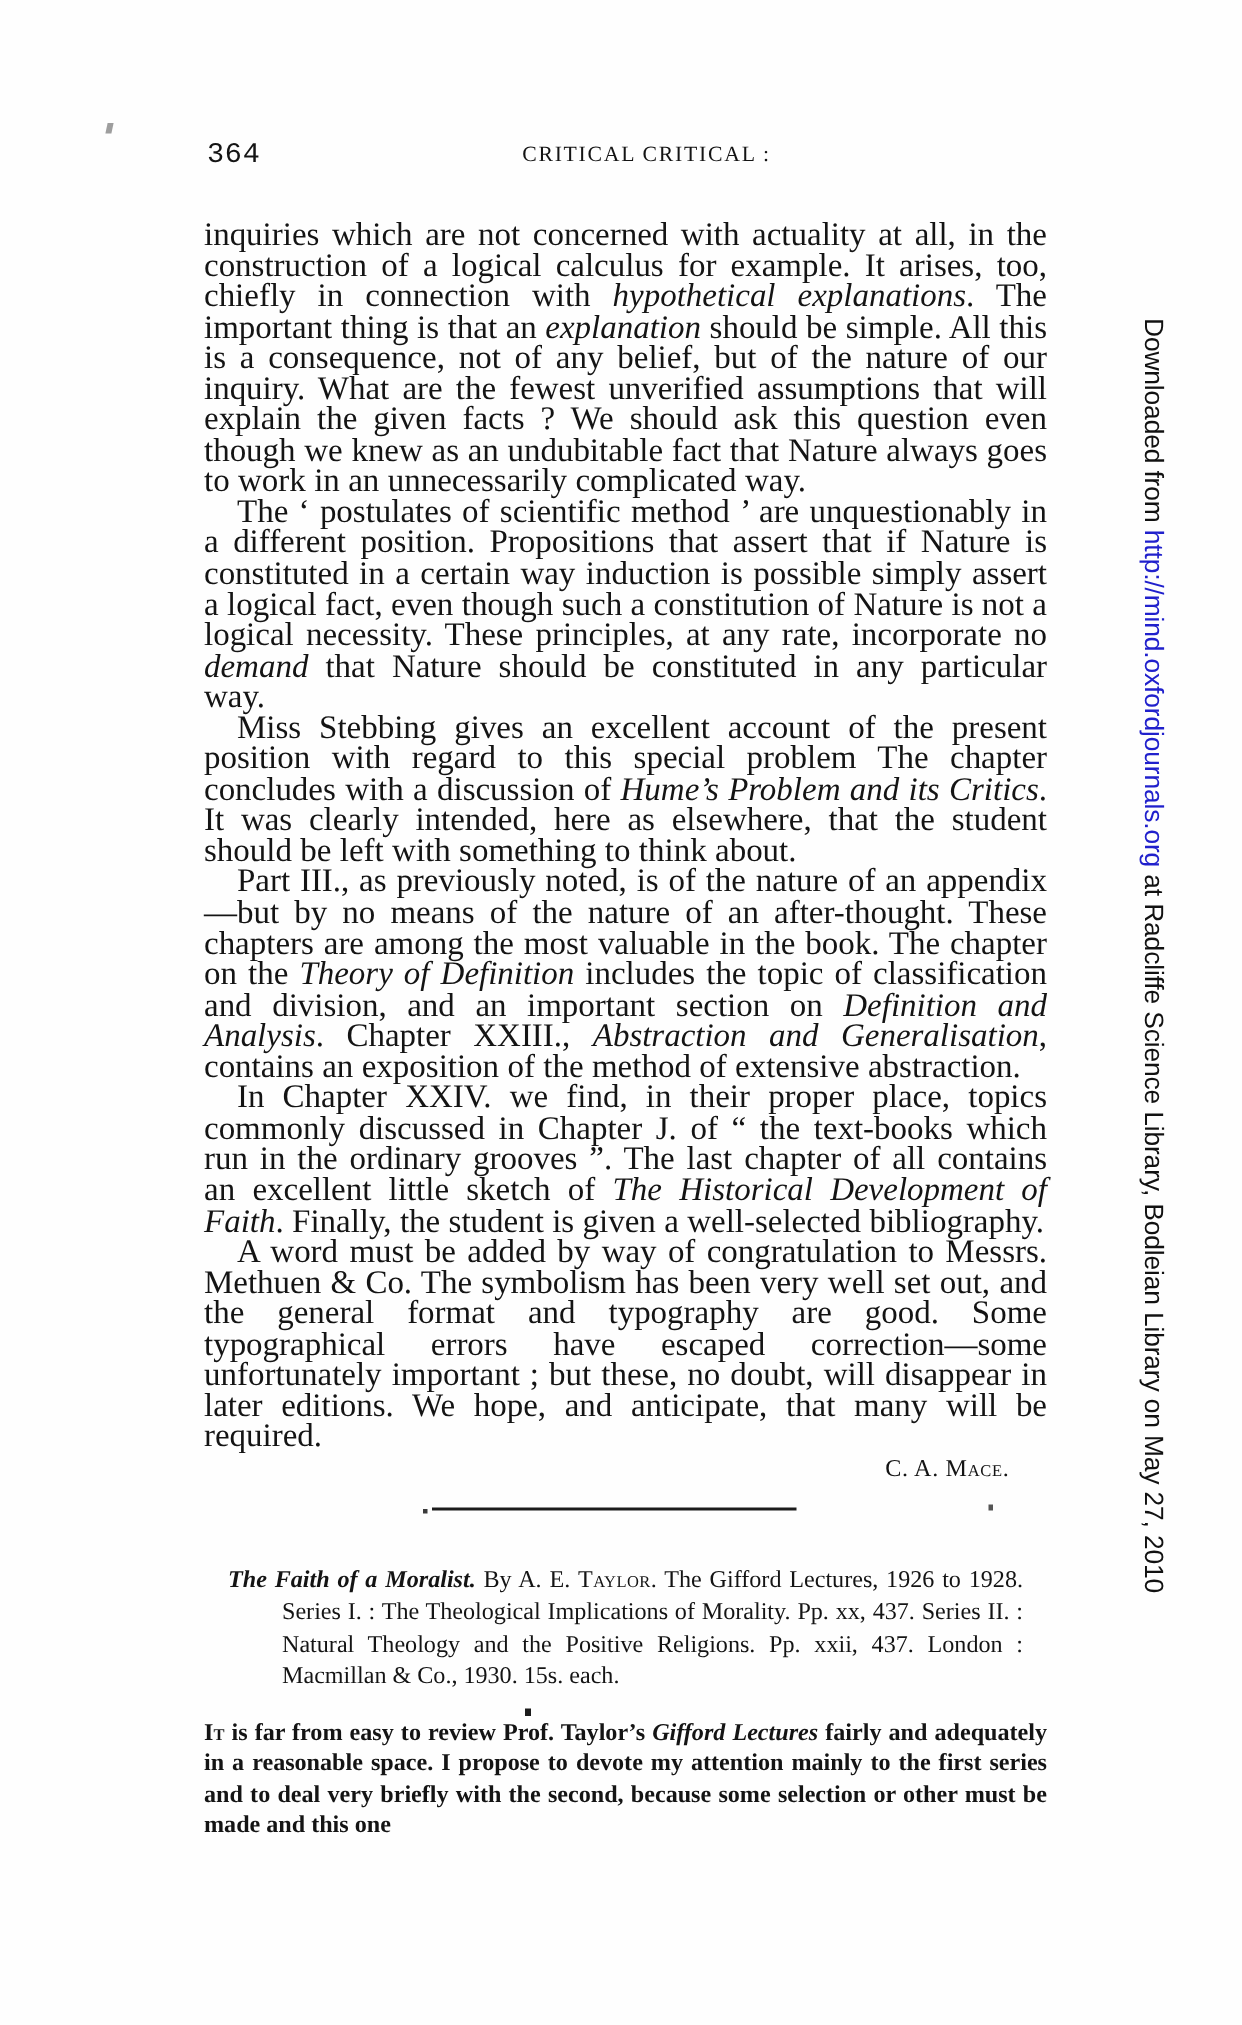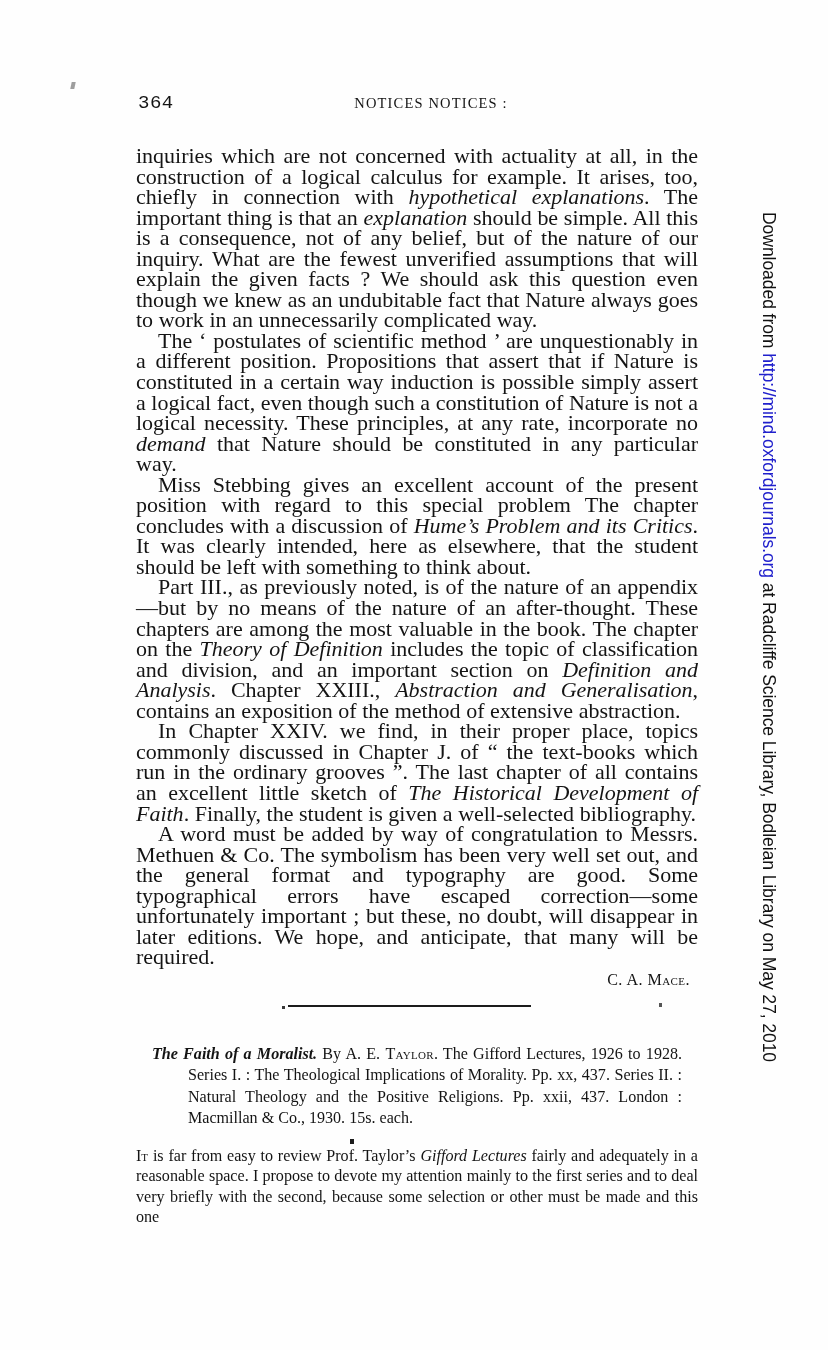--- a/index.html
+++ b/index.html
@@ -87,21 +87,21 @@
   .smallcaps {
     font-variant: small-caps;
     letter-spacing: .3px;
   }
   .dropcaps {
     font-variant: small-caps;
   }
 
   
   .signature {
-    margin: 3px 0 0 0;
+    margin: 3px 17px 0 0;
     font-size: 16.1px;
     text-align: right;
     padding-right: 8px;
     font-variant: small-caps;
     letter-spacing: .45px;
   }
 
   
   .divider-wrap {
     position: relative;
@@ -144,20 +144,21 @@
   }
   .book-entry .title { font-style: italic; font-weight: 700; }
 
   .lede {
     margin: 17px 0 0 0;
     font-size: 16.1px;
     line-height: 20.55px;
     text-align: justify;
     text-indent: 0;
     letter-spacing: -.01px;
+    font-weight: bold;
   }
 
   
   .bottom-dot {
     position: absolute;
     left: 350px;
     top: 1139px;
     width: 4px;
     height: 5px;
     background: #1c1c1c;
@@ -184,21 +185,21 @@
 </style>
 </head>
 <body>
 
 <div class="page">
 
   <div class="scan-speck"></div>
 
   <div class="running-head">
     <div class="folio">364</div>
-    <div class="head-title">NOTICES NOTICES :</div>
+    <div class="head-title">CRITICAL CRITICAL :</div>
   </div>
 
   <div class="textblock">
 
     <p class="para first">inquiries which are not concerned with actuality at all, in the construction of a logical calculus for example.  It arises, too, chiefly in connection with <i>hypothetical explanations</i>.  The important thing is that an <i>explanation</i> should be simple.   All this is a consequence, not of any belief, but of the nature of our inquiry.  What are the fewest unverified assumptions that will explain the given facts ?  We should ask this question even though we knew as an undubitable fact that Nature always goes to work in an unnecessarily complicated way.</p>
     <p class="para">The ‘ postulates of scientific method ’ are unquestionably in a different position.  Propositions that assert that if Nature is constituted in a certain way induction is possible simply assert a logical fact, even though such a constitution of Nature is not a logical necessity.  These principles, at any rate, incorporate no <i>demand</i> that Nature should be constituted in any particular way.</p>
     <p class="para">Miss Stebbing gives an excellent account of the present position with regard to this special problem   The chapter concludes with a discussion of <i>Hume’s Problem and its Critics</i>.   It was clearly intended, here as elsewhere, that the student should be left with something to think about.</p>
     <p class="para">Part III., as previously noted, is of the nature of an appendix—but by no means of the nature of an after-thought.  These chapters are among the most valuable in the book.  The chapter on the <i>Theory of Definition</i> includes the topic of classification and division, and an important section on <i>Definition and Analysis</i>.  Chapter XXIII., <i>Abstraction and Generalisation</i>, contains an exposition of the method of extensive abstraction.</p>
     <p class="para">In Chapter XXIV. we find, in their proper place, topics commonly discussed in Chapter J. of “ the text-books which run in the ordinary grooves ”.   The last chapter of all contains an excellent little sketch of <i>The Historical Development of Faith</i>.   Finally, the student is given a well-selected bibliography.</p>
     <p class="para">A word must be added by way of congratulation to Messrs. Methuen &amp; Co.  The symbolism has been very well set out, and the general format and typography are good.   Some typographical errors have escaped correction—some unfortunately important ; but these, no doubt, will disappear in later editions.  We hope, and anticipate, that many will be required.</p>

